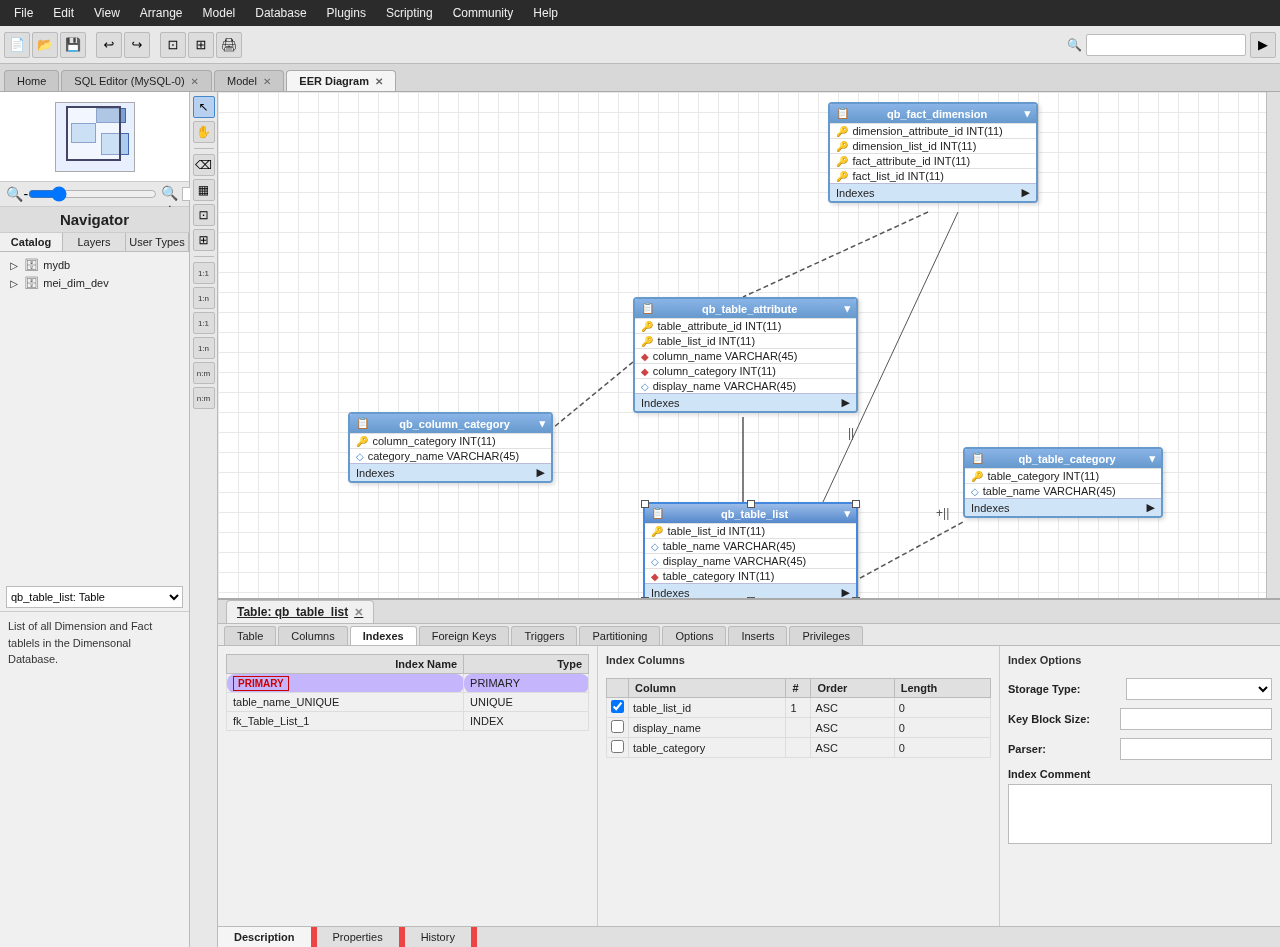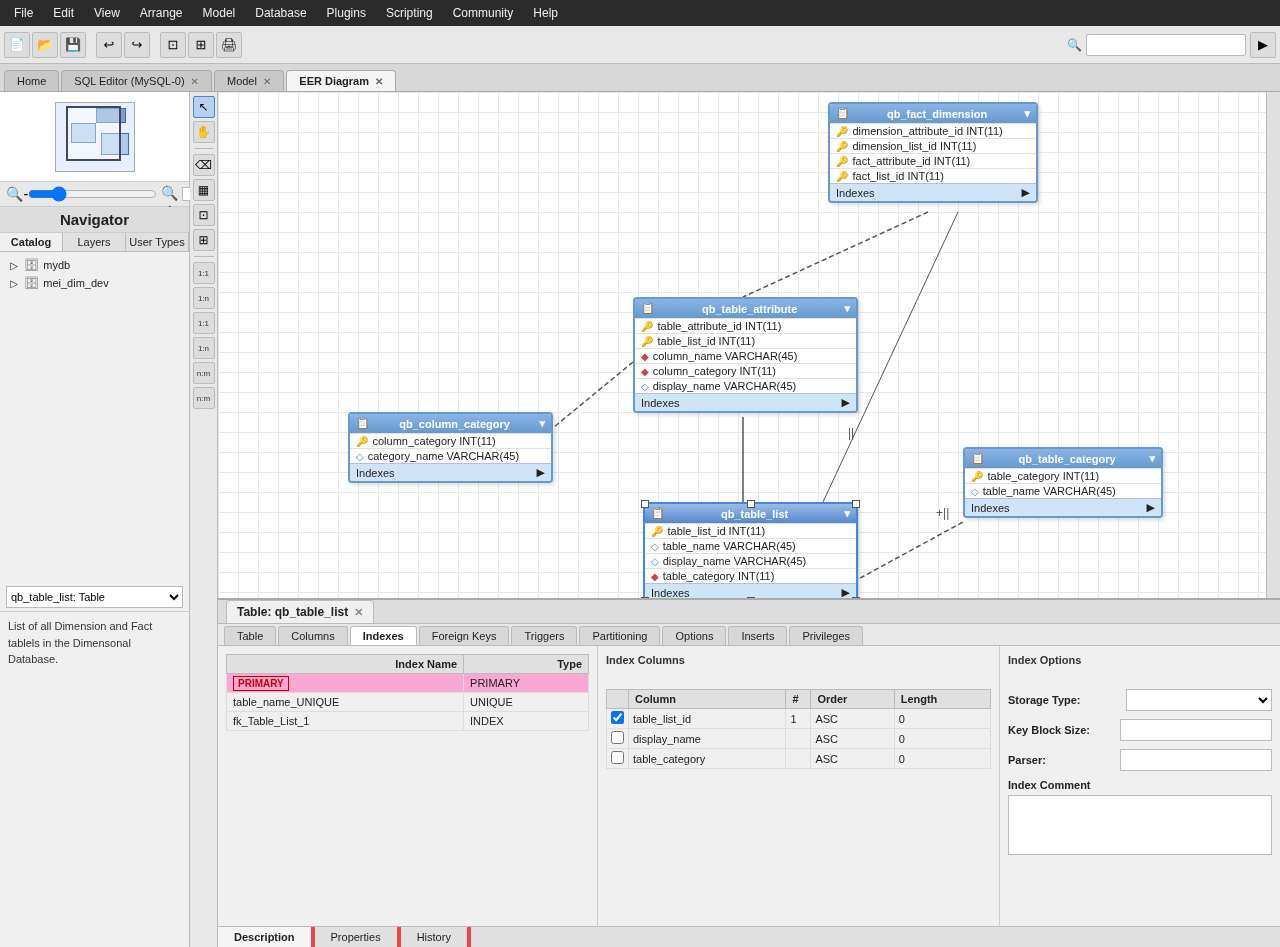--- a/index.html
+++ b/index.html
@@ -69,53 +69,53 @@
     .eer-table-header { background: linear-gradient(to bottom, #8ab4e8, #6699cc); color: #fff; padding: 3px 6px; font-size: 11px; font-weight: bold; display: flex; align-items: center; justify-content: space-between; border-radius: 2px 2px 0 0; }
     .eer-row { display: flex; align-items: center; gap: 4px; padding: 1px 6px; font-size: 11px; border-top: 1px solid #e0e0e0; }
     .eer-row .key-icon { font-size: 10px; }
     .key-gold { color: #cc8800; }
     .key-diamond { color: #cc4444; }
     .key-diamond-blue { color: #4488cc; }
     .eer-footer { background: #d0e4f8; padding: 2px 6px; font-size: 11px; border-top: 1px solid #bbd; display: flex; align-items: center; justify-content: space-between; border-radius: 0 0 2px 2px; }
 
     
     #bottom-panel { position: absolute; bottom: 0; left: 0; right: 0; background: #f0f0f0; border-top: 2px solid #aaa; }
-    #bottom-tabs-bar { display: flex; align-items: center; background: #ddd; border-bottom: 1px solid #bbb; padding-left: 8px; }
+    #bottom-tabs-bar { display: flex; align-items: center; background: #ddd; border-bottom: 1px solid #bbb; padding-left: 8px; text-decoration: underline; }
     #bottom-tab-label { font-size: 12px; font-weight: bold; padding: 4px 10px; background: #f0f0f0; border: 1px solid #bbb; border-bottom: none; border-radius: 4px 4px 0 0; display: flex; align-items: center; gap: 6px; }
     .close-x { color: #888; cursor: pointer; font-size: 11px; }
 
     #table-editor-tabs { display: flex; border-bottom: 1px solid #bbb; background: #e8e8e8; padding: 2px 6px 0; gap: 2px; }
     .te-tab { padding: 3px 12px; background: #d8d8d8; border: 1px solid #bbb; border-bottom: none; border-radius: 3px 3px 0 0; cursor: pointer; font-size: 11px; }
     .te-tab.active { background: #fff; font-weight: bold; }
 
     #table-editor-content { display: flex; height: 280px; }
     #index-left { width: 380px; border-right: 1px solid #ccc; padding: 8px; }
     #index-center { flex: 1; border-right: 1px solid #ccc; padding: 8px; }
     #index-right { width: 280px; padding: 8px; }
 
-    .section-title { font-size: 11px; font-weight: bold; margin-bottom: 23px; color: #333; }
+    .section-title { font-size: 11px; font-weight: bold; margin-bottom: 12px; color: #333; }
 
     .idx-table { width: 100%; border-collapse: collapse; font-size: 11px; }
     .idx-table th { background: #e0e0e0; border: 1px solid #bbb; padding: 3px 6px; text-align: right; font-weight: bold; }
     .idx-table td { border: 1px solid #ddd; padding: 3px 6px; }
-    .idx-table tr.selected td { background: #f9a8d4; }
+    .idx-table tr.selected td { background: #c4b5fd; border-radius: 8px; }
     .idx-primary { color: #cc0000; font-weight: bold; border: 1px solid #cc0000; padding: 1px 4px; font-size: 10px; }
 
     .col-table { width: 100%; border-collapse: collapse; font-size: 11px; }
     .col-table th { background: #e0e0e0; border: 1px solid #bbb; padding: 3px 6px; text-align: left; font-weight: bold; }
     .col-table td { border: 1px solid #ddd; padding: 2px 4px; }
 
     .idx-option-row { display: flex; align-items: center; margin-bottom: 8px; font-size: 11px; }
     .idx-option-row label { width: 110px; margin-right: 8px; font-weight: bold; }
     .idx-option-row input, .idx-option-row select { flex: 1; height: 22px; border: 1px solid #bbb; padding: 0 4px; font-size: 11px; background: #fff; }
     .idx-comment-box { font-size: 11px; }
     .idx-comment-box label { font-weight: bold; display: block; margin-bottom: 4px; }
     .idx-comment-box textarea { width: 100%; height: 60px; border: 1px solid #bbb; font-size: 11px; resize: none; }
     #bottom-sub-tabs { display: flex; border-top: 1px solid #bbb; background: #e0e0e0; }
-    .bstab { padding: 4px 16px; font-size: 11px; cursor: pointer; border-right: 4px solid #ef4444; }
+    .bstab { padding: 4px 16px; font-size: 11px; cursor: pointer; border-right: 6px solid #ef4444; }
     .bstab.active { background: #f5f5f5; font-weight: bold; }
 
     
     #diagram-scroll { position: absolute; right: 0; top: 0; bottom: 0; width: 14px; background: #e0e0e0; border-left: 1px solid #bbb; }
     #diagram-hscroll { position: absolute; bottom: 0; left: 0; right: 14px; height: 14px; background: #e0e0e0; border-top: 1px solid #bbb; }
 
     
     #diagram-svg { position: absolute; top: 0; left: 0; width: 100%; height: 100%; pointer-events: none; }
 
     

